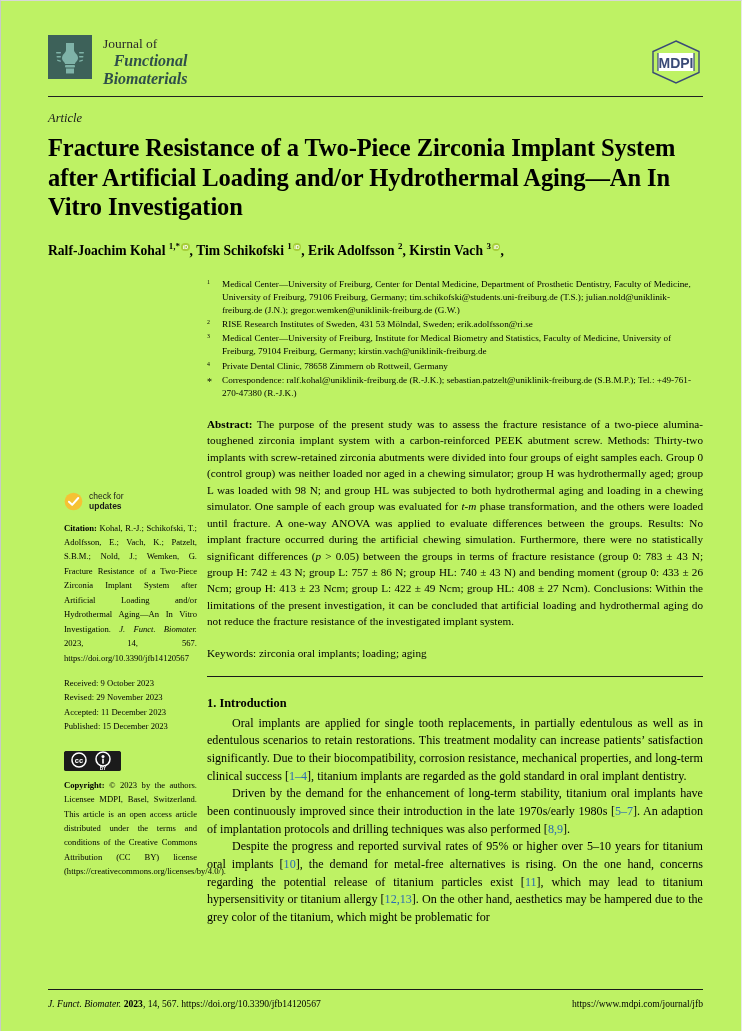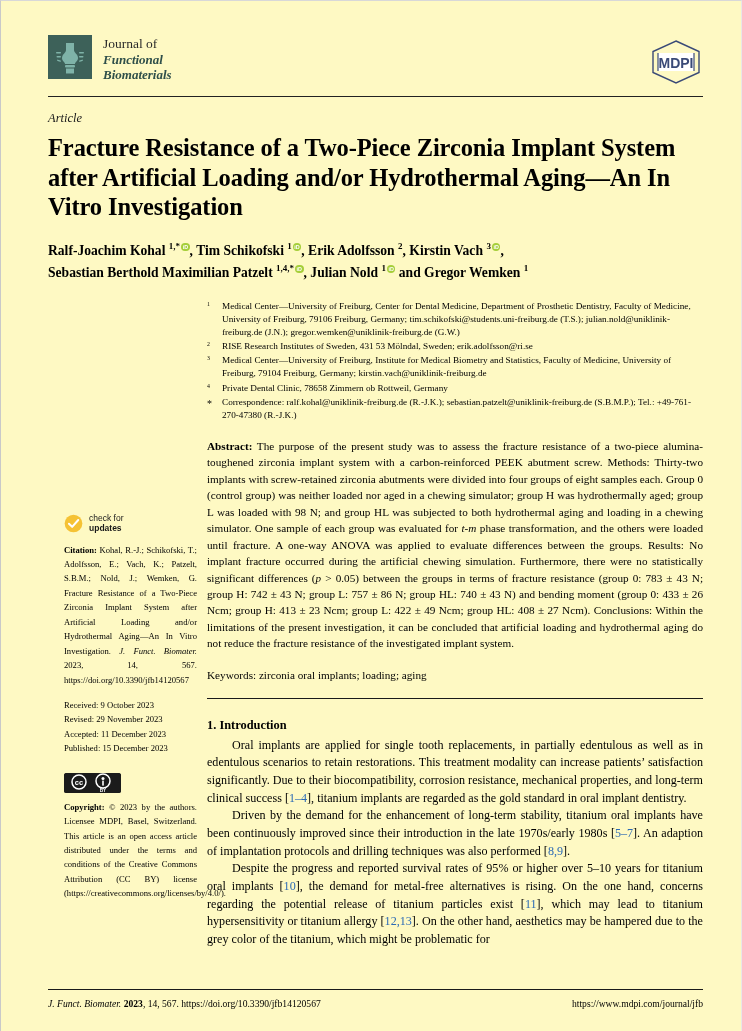--- a/index.html
+++ b/index.html
@@ -12,21 +12,21 @@
     height: 1031px;
     overflow: hidden;
     font-family: "Liberation Serif", serif;
     color: #000;
   }
   .page {
     position: relative;
     width: 742px;
     height: 1031px;
     box-sizing: border-box;
-    background: #fef9c3;
+    background: #bef264;
     border-left: 1px solid #c9c9c9;
     border-top: 1px solid #d8d8d8;
     border-right: 1px solid #e8e8e8;
   }
   .inner {
     position: absolute;
     left: 47px;
     top: 34px;
     width: 655px;
   }
@@ -55,23 +55,24 @@
   .journal-name .jn1 {
     font-family: "Liberation Serif", serif;
     font-size: 13.5px;
     color: #2b2b2b;
     display: block;
   }
   .journal-name .jn2 {
     font-family: "Liberation Serif", serif;
     font-style: italic;
     font-weight: bold;
-    font-size: 13px;
+    font-size: 16px;
     color: #2f4f4a;
     display: block;
+    text-align: right;
   }
   .mdpi-logo { margin-top: 4px; }
 
   .rule-top {
     border-bottom: 1.6px solid #222;
     margin-top: 5px;
   }
 
   
   .article-kicker {
@@ -271,23 +272,20 @@
     </div>
     <div class="rule-top"></div>
 
     <div class="article-kicker">Article</div>
     <div class="paper-title">Fracture Resistance of a Two-Piece Zirconia Implant System after Artificial Loading and/or Hydrothermal Aging—An In Vitro Investigation</div>
 
     <div class="authors">
       <div>
         <span>Ralf-Joachim Kohal </span><sup>1,*</sup><span class="orcid"></span><span>, Tim Schikofski </span><sup>1</sup><span class="orcid"></span><span>, Erik Adolfsson </span><sup>2</sup><span>, Kirstin Vach </span><sup>3</sup><span class="orcid"></span><span>,</span>
       </div>
-      <div>
-        <span>Sebastian Berthold Maximilian Patzelt </span><sup>1,4,*</sup><span class="orcid"></span><span>, Julian Nold </span><sup>1</sup><span class="orcid"></span><span> and Gregor Wemken </span><sup>1</sup>
-      </div>
     </div>
 
     <div class="affils">
       <div class="affil-row">
         <div class="affil-mark"><sup>1</sup></div>
         <div class="affil-text">Medical Center—University of Freiburg, Center for Dental Medicine, Department of Prosthetic Dentistry, Faculty of Medicine, University of Freiburg, 79106 Freiburg, Germany; tim.schikofski@students.uni-freiburg.de (T.S.); julian.nold@uniklinik-freiburg.de (J.N.); gregor.wemken@uniklinik-freiburg.de (G.W.)</div>
       </div>
       <div class="affil-row">
         <div class="affil-mark"><sup>2</sup></div>
         <div class="affil-text">RISE Research Institutes of Sweden, 431 53 Mölndal, Sweden; erik.adolfsson@ri.se</div>

